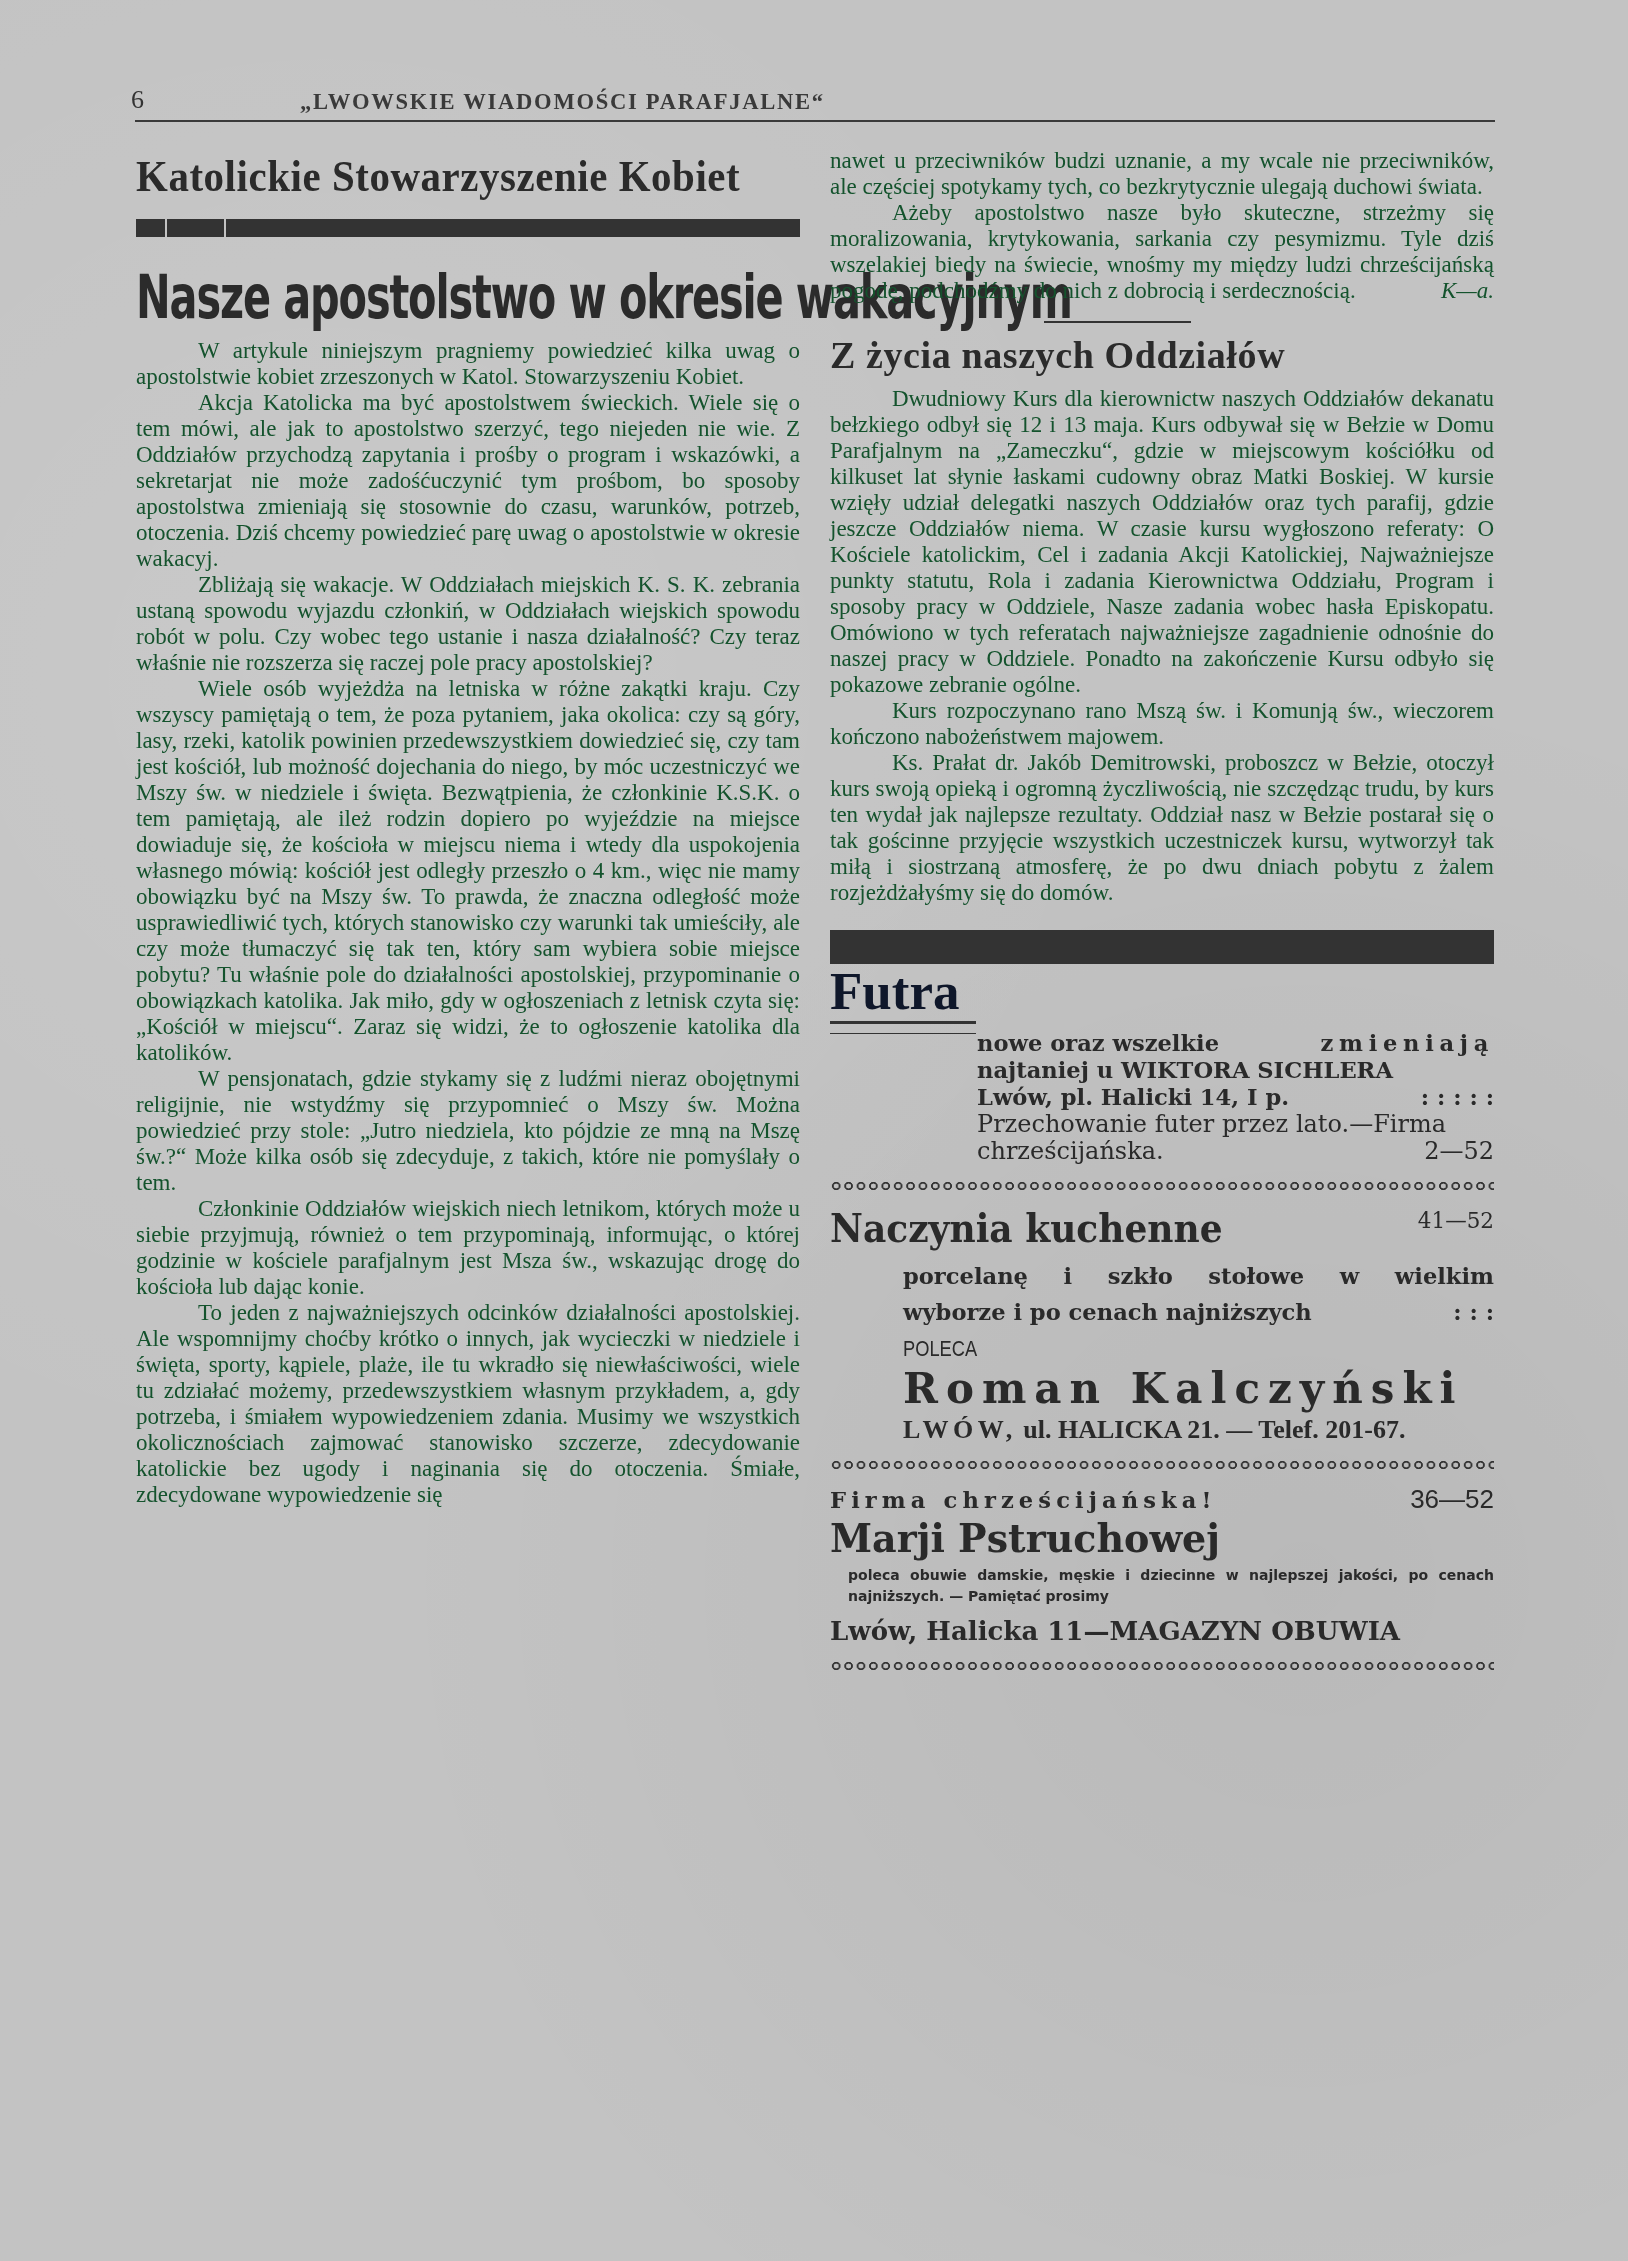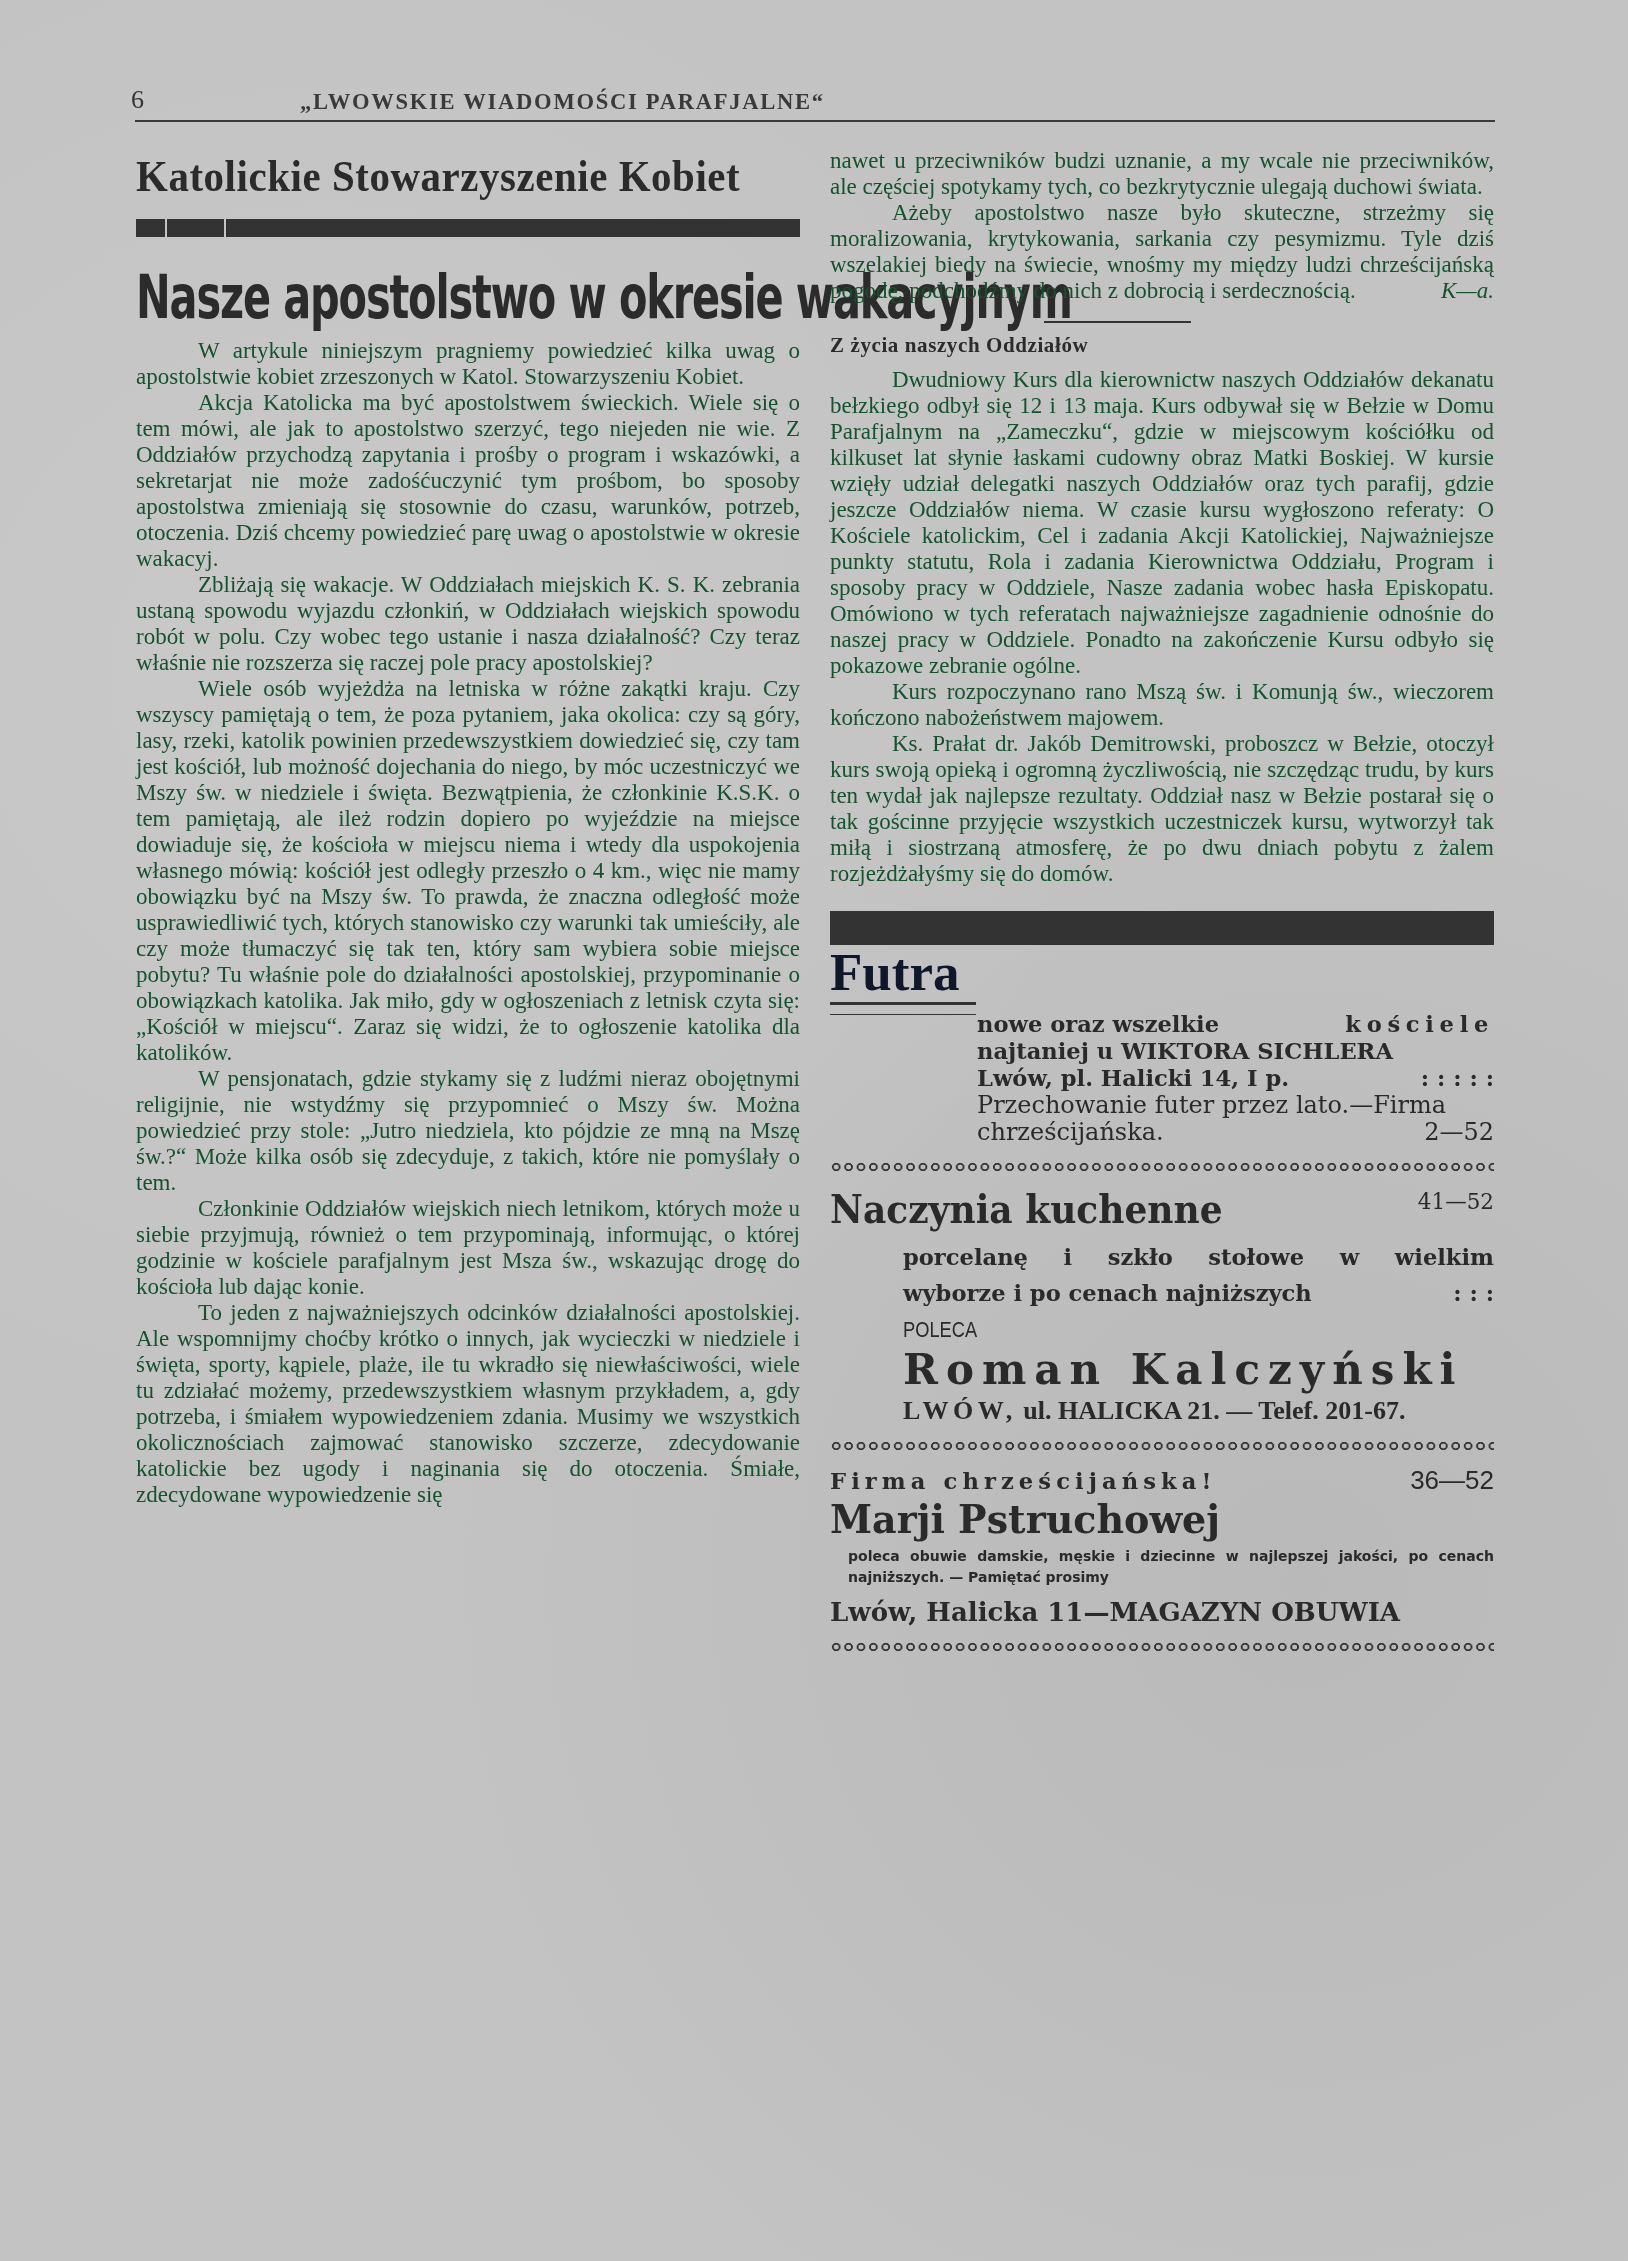--- a/index.html
+++ b/index.html
@@ -44,21 +44,21 @@
   .body-text {
     font-family: "Liberation Serif", serif; font-size: 23px; line-height: 26px;
     text-align: justify; color: #14532d; margin: 0;
     hyphens: manual;
   }
   .body-text p { margin: 0; text-indent: 62px; }
   .body-text p.noindent { text-indent: 0; }
   .signature { float: right; font-style: italic; }
 
   #short-rule { width: 147px; height: 1.7px; background: #333; margin: 17px auto 10.2px auto; position: relative; left: -45px; }
-  #zycia-title { font-size: 21px; letter-spacing: 0.6px; margin: 0 0 9px 0; }
+  #zycia-title { font-size: 38px; letter-spacing: 0.6px; margin: 0 0 9px 0; }
 
   #ad-bar { height: 34px; background: #333; margin-top: 24px; position: relative; }
   #ad-bar .gap { left: 29px; }
 
   
   .ad { position: relative; }
   #futra-title { font-family: "Liberation Serif", serif; font-weight: bold; font-size: 53px; margin-top: 1.1px; line-height: 1.0; color: #0f172a; }
   #futra-underline { width: 146px; height: 9px; border-top: 3.4px solid #333; border-bottom: 1.7px solid #333; margin-top: 3.4px; }
   #futra-body { margin-left: 147px; margin-top: -4.5px; font-size: 24px; line-height: 27px; }
   #futra-body .bold { font-weight: bold; font-family: "DejaVu Serif", serif; font-size: 22.6px; }
@@ -127,21 +127,21 @@
   </div>
 
   <div id="ad-bar"><span class="gap" style="left:29px"></span></div>
 
   <div class="ad" id="ad-futra">
     <div id="futra-title">Futra</div>
     <div id="futra-underline"></div>
     <div id="futra-body">
       <div class="row-split bold">
         <span>nowe oraz wszelkie</span>
-        <span class="spaced">kościele</span>
+        <span class="spaced">zmieniają</span>
       </div>
       <div class="bold">najtaniej u WIKTORA SICHLERA</div>
       <div class="row-split bold">
         <span>Lwów, pl. Halicki 14, I p.</span>
         <span>: : : : :</span>
       </div>
       <div>Przechowanie futer przez lato.—Firma</div>
       <div class="row-split">
         <span>chrześcijańska.</span>
         <span>2—52</span>

